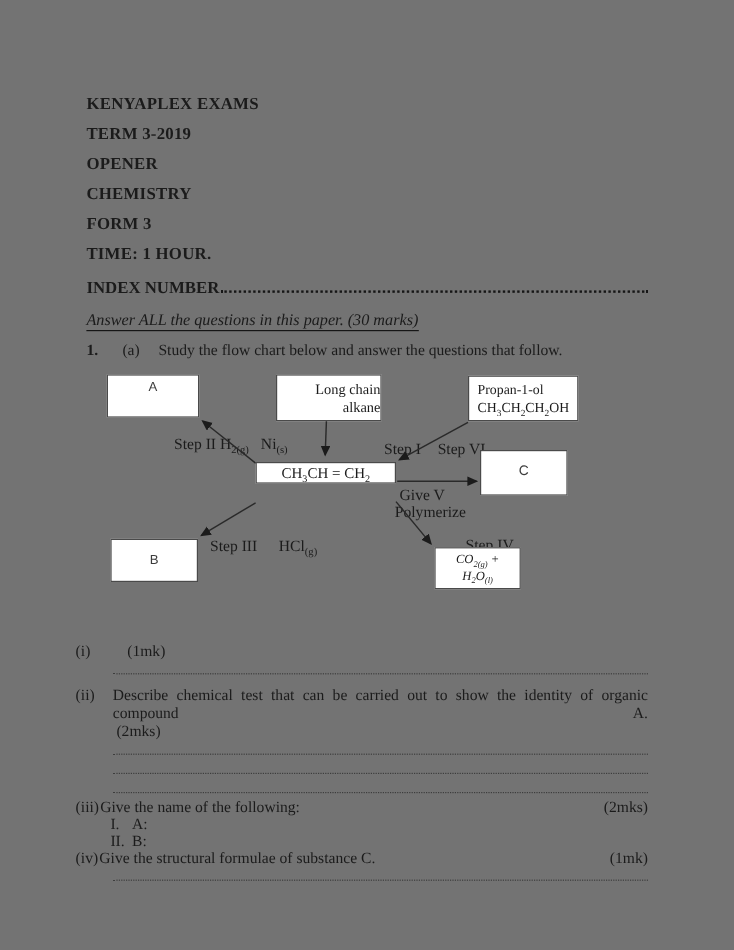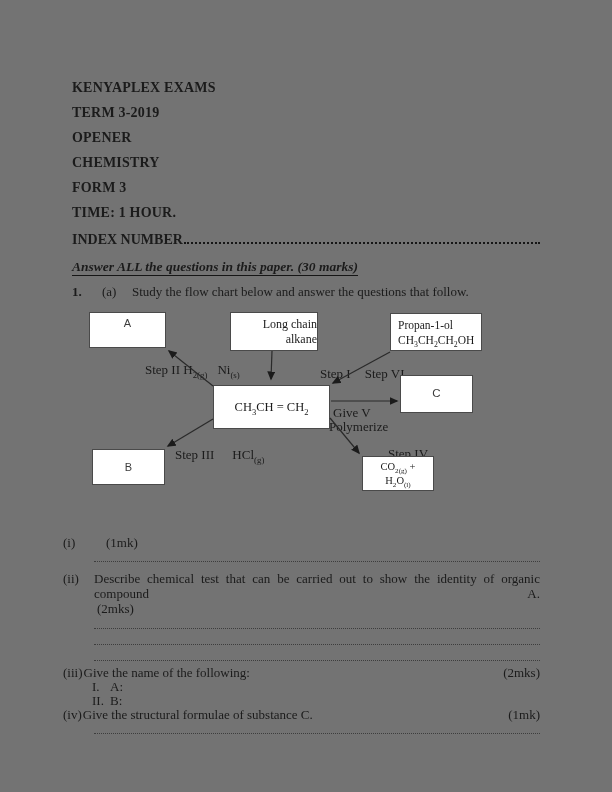--- a/index.html
+++ b/index.html
@@ -12,47 +12,47 @@
 
   
   .hline { font-weight:bold; font-size:14px; line-height:25px; letter-spacing:.2px; }
 
   .dotrow { display:flex; align-items:baseline; font-weight:bold; font-size:14px; line-height:25px; }
   .dotrow.tall { line-height:26px; }
   .leader { flex:1; border-bottom:2.6px dotted #161616; height:17px; margin-left:1px; }
 
   .instr { line-height:26px; }
   .instr-text {
-    font-weight:bold; font-style:italic; font-size:13.5px;
+    font-weight:normal; font-style:italic; font-size:13.5px;
     border-bottom:1.6px solid #161616; padding-bottom:1px;
   }
 
   .q1row { display:flex; font-size:13px; line-height:21px; margin-top:1px; }
   .q1num { width:30px; font-weight:bold; }
   .q1part { width:30px; }
 
   
   .flowchart { position:relative; height:220px; margin-top:3px; font-size:13px; }
   .flabel { position:absolute; white-space:nowrap; z-index:0; }
   .fgap10 { display:inline-block; width:10px; }
   .fgap14 { display:inline-block; width:14px; }
   .fgap18 { display:inline-block; width:18px; }
   .fbox { position:absolute; border:1.3px solid #4a4a4a; background:#fff; box-sizing:border-box; z-index:1; }
   .sansletter { font-family:"Liberation Sans","DejaVu Sans",sans-serif; color:#3c3c3c; text-align:center; }
   #box-a        { left:17px;  top:7px;   width:77px;  height:36px; font-size:11px; padding-top:4px; }
   #box-long     { left:158px; top:7px;   width:88px;  height:39px; display:flex; flex-direction:column;
                   align-items:flex-end; justify-content:center; font-size:12px; line-height:1.25; text-align:center; }
   #box-propanol { left:318px; top:8px;   width:92px;  height:38px; font-size:11.5px; line-height:1.3;
                   padding:4px 2px 0 7px; }
-  #box-center   { left:141px; top:80px;  width:117px; height:44px; display:flex; align-items:center;
+  #box-center   { left:141px; top:80px;  width:117px; height:18px; display:flex; align-items:center;
                   justify-content:center; font-size:12.5px; }
   #box-c        { left:328px; top:70px;  width:73px;  height:38px; font-size:11.5px; padding-top:11px; }
   #box-b        { left:20px;  top:144px; width:73px;  height:36px; font-size:11px; padding-top:11px; }
   #box-co2      { left:290px; top:151px; width:72px;  height:35px; font-size:10.5px; line-height:1.3;
-                  text-align:center; padding-top:3px; }
+                  text-align:center; padding-top:3px;font-style:italic; }
   .arrows { position:absolute; left:0; top:0; z-index:2; pointer-events:none; }
   sub { font-size:68%; line-height:0; }
 
   
   .questions { margin-left:-9px; margin-top:10px; font-size:13px; }
   .qrow { display:flex; line-height:15px; }
   .qlab { width:31px; flex:none; }
   .qlab.snug { width:auto; margin-right:1px; }
   .qtext { flex:1; }
   .qtext.just { text-align:justify; text-align-last:justify; }

